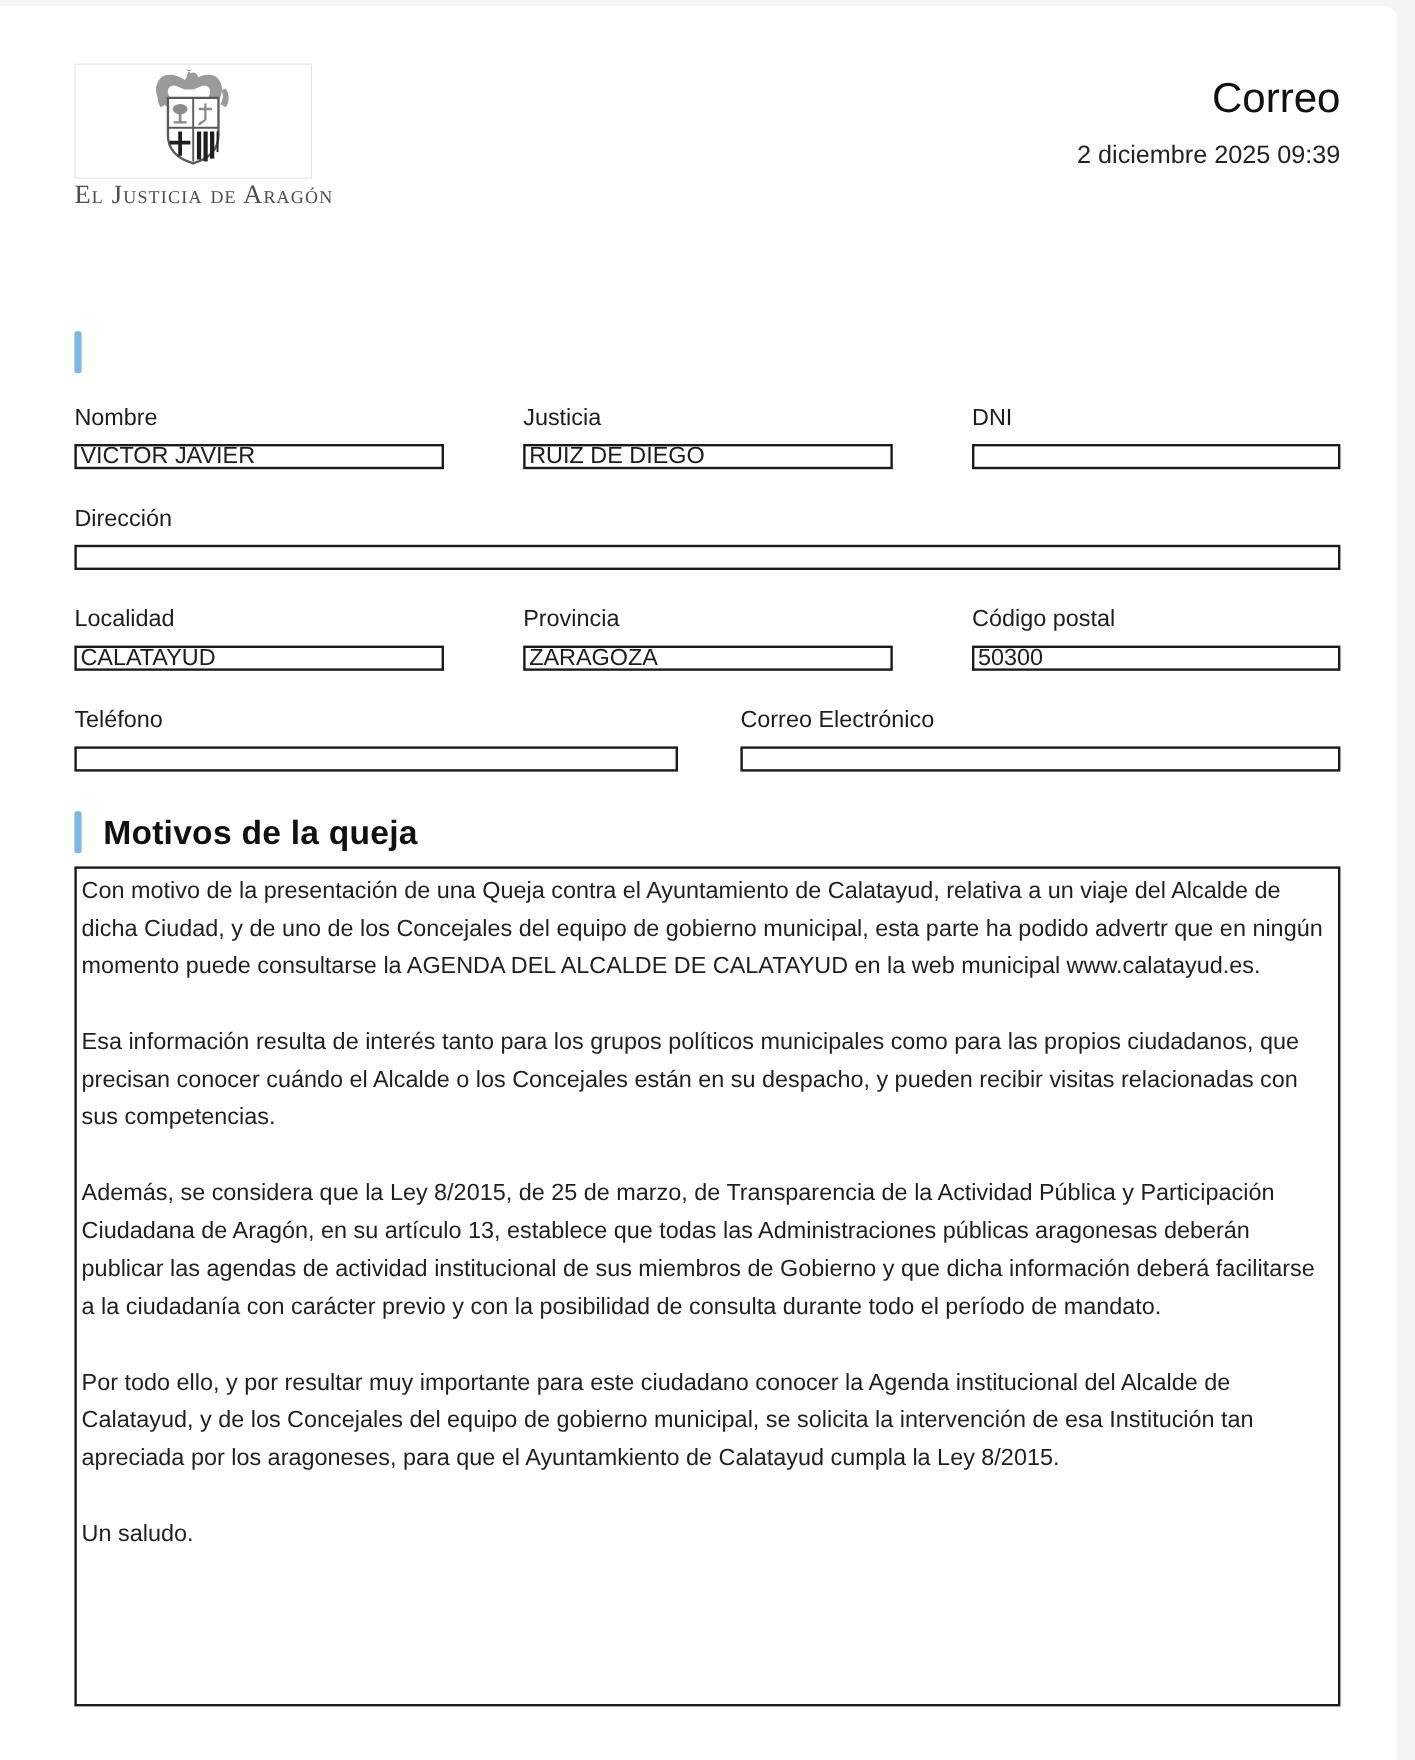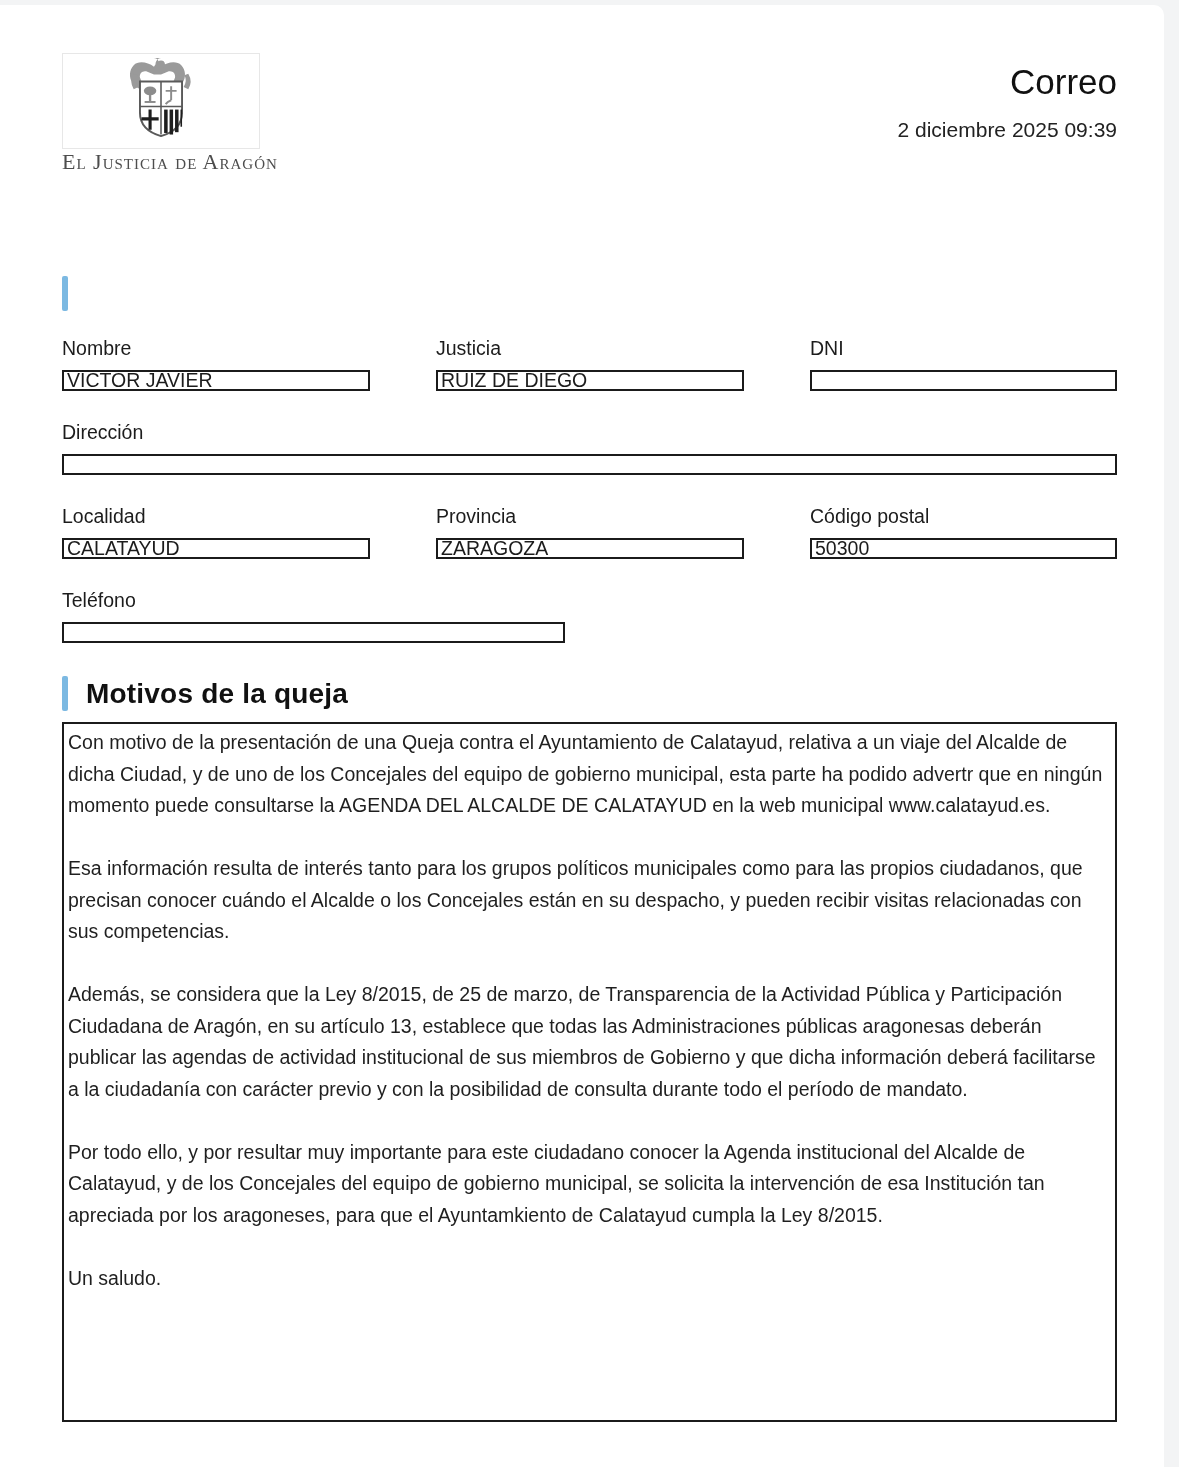--- a/index.html
+++ b/index.html
@@ -167,20 +167,24 @@
         <label>Código postal</label>
         <input type="text" value="50300" style="">
       </div>
     </div>
 
     <div class="row row-2">
       <div class="field">
         <label>Teléfono</label>
         <input type="text" value="" style="">
       </div>
+      <div class="field">
+        <label>Correo Electrónico</label>
+        <input type="text" value="" style="">
+      </div>
     </div>
   </div>
 
   <div class="section-header sh-2">
     <span class="bar" style="background: rgb(124, 185, 226);"></span>
     <span class="title">Motivos de la queja</span>
   </div>
 
   <div class="motivos-box">
     <p>Con motivo de la presentación de una Queja contra el Ayuntamiento de Calatayud, relativa a un viaje del Alcalde de dicha Ciudad, y de uno de los Concejales del equipo de gobierno municipal, esta parte ha podido advertr que en ningún momento puede consultarse la AGENDA DEL ALCALDE DE CALATAYUD en la web municipal www.calatayud.es.</p>

